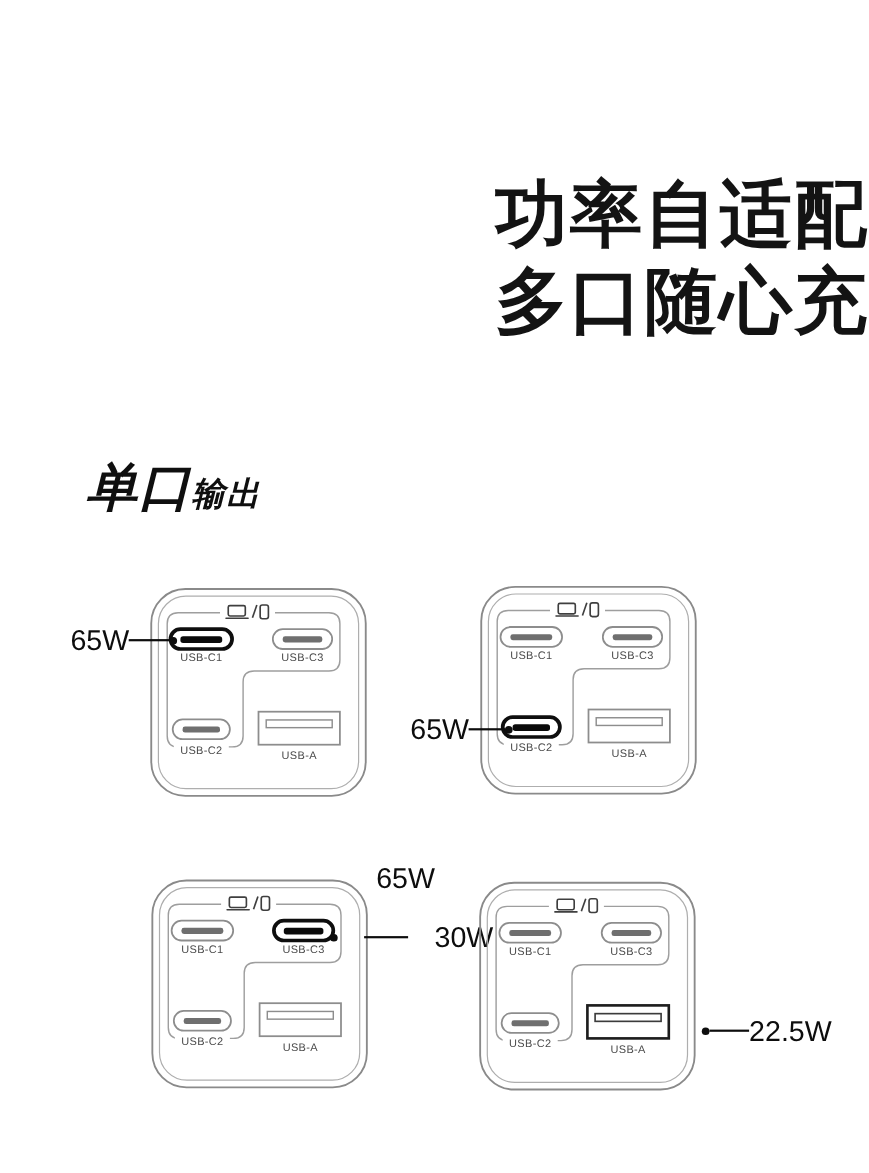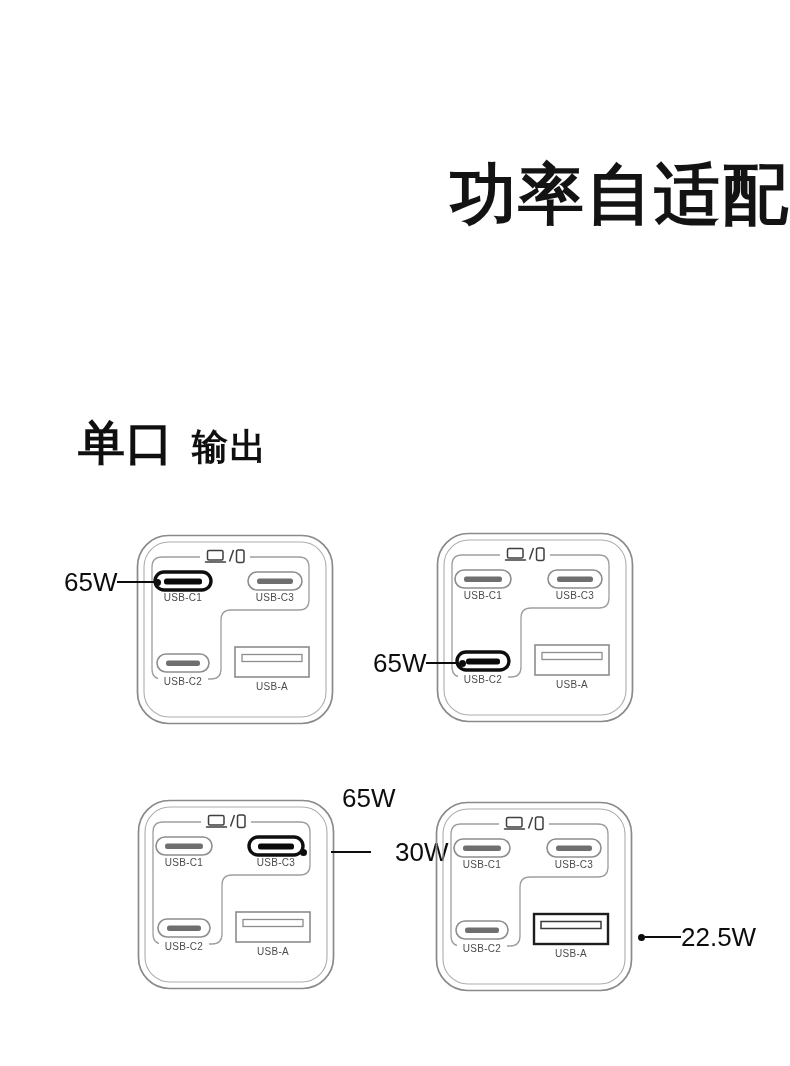--- a/index.html
+++ b/index.html
@@ -7,24 +7,24 @@
     width:790px;height:1066px;position:relative;background:#ffffff;
     font-family:"Liberation Sans","DejaVu Sans",sans-serif;overflow:hidden;color:#141414;
   }
   
   .title{
     position:absolute;top:155px;left:0;width:790px;text-align:right;
     font-size:66px;line-height:79px;font-weight:900;color:#131313;letter-spacing:2px;
   }
   
   .section-heading{
-    position:absolute;left:78px;top:412px;display:flex;align-items:baseline;gap:18px;color:#0f0f0f;
+    position:absolute;left:78px;top:412px;display:flex;align-items:baseline;gap:0;color:#0f0f0f;font-style:italic;
   }
   .heading-main{font-size:47px;font-weight:900;letter-spacing:1px;}
-  .heading-sub{font-size:36px;font-weight:700;letter-spacing:2px;}
+  .heading-sub{font-size:30px;font-weight:700;letter-spacing:2px;}
   
   .charger{position:absolute;width:170px;height:193px;}
   .b-outer{fill:none;stroke:#8a8a8a;stroke-width:1.7;}
   .b-inner{fill:none;stroke:#aeaeae;stroke-width:1.1;}
   .blob{fill:none;stroke:#9e9e9e;stroke-width:1.3;}
   .ic{fill:none;stroke:#3f3f3f;stroke-width:1.5;}
   .pill{fill:#ffffff;stroke:#8d8d8d;stroke-width:1.6;}
   .pill.active{stroke:#0e0e0e;stroke-width:3.4;}
   .bar{fill:#6f6f6f;}
   .bar.active{fill:#0a0a0a;}
@@ -44,20 +44,21 @@
   .callout .dot{width:7px;height:7px;border-radius:50%;background:#0d0d0d;flex:none;}
   .float-label{
     position:absolute;font-size:26px;font-weight:500;color:#0d0d0d;white-space:nowrap;
   }
 </style>
 </head>
 <body>
 
 <div class="title">
   <div>功率自适配</div>
+  <div>多口随心充</div>
 </div>
 
 <div class="section-heading">
   <span class="heading-main">单口</span>
   <span class="heading-sub">输出</span>
 </div>
 
 <div class="charger" style="left:136px;top:534px;">
   <svg width="198" height="193" viewBox="0 0 198 193">
     <rect class="b-outer" x="1.5" y="1.5" width="195" height="188" rx="31"></rect>

